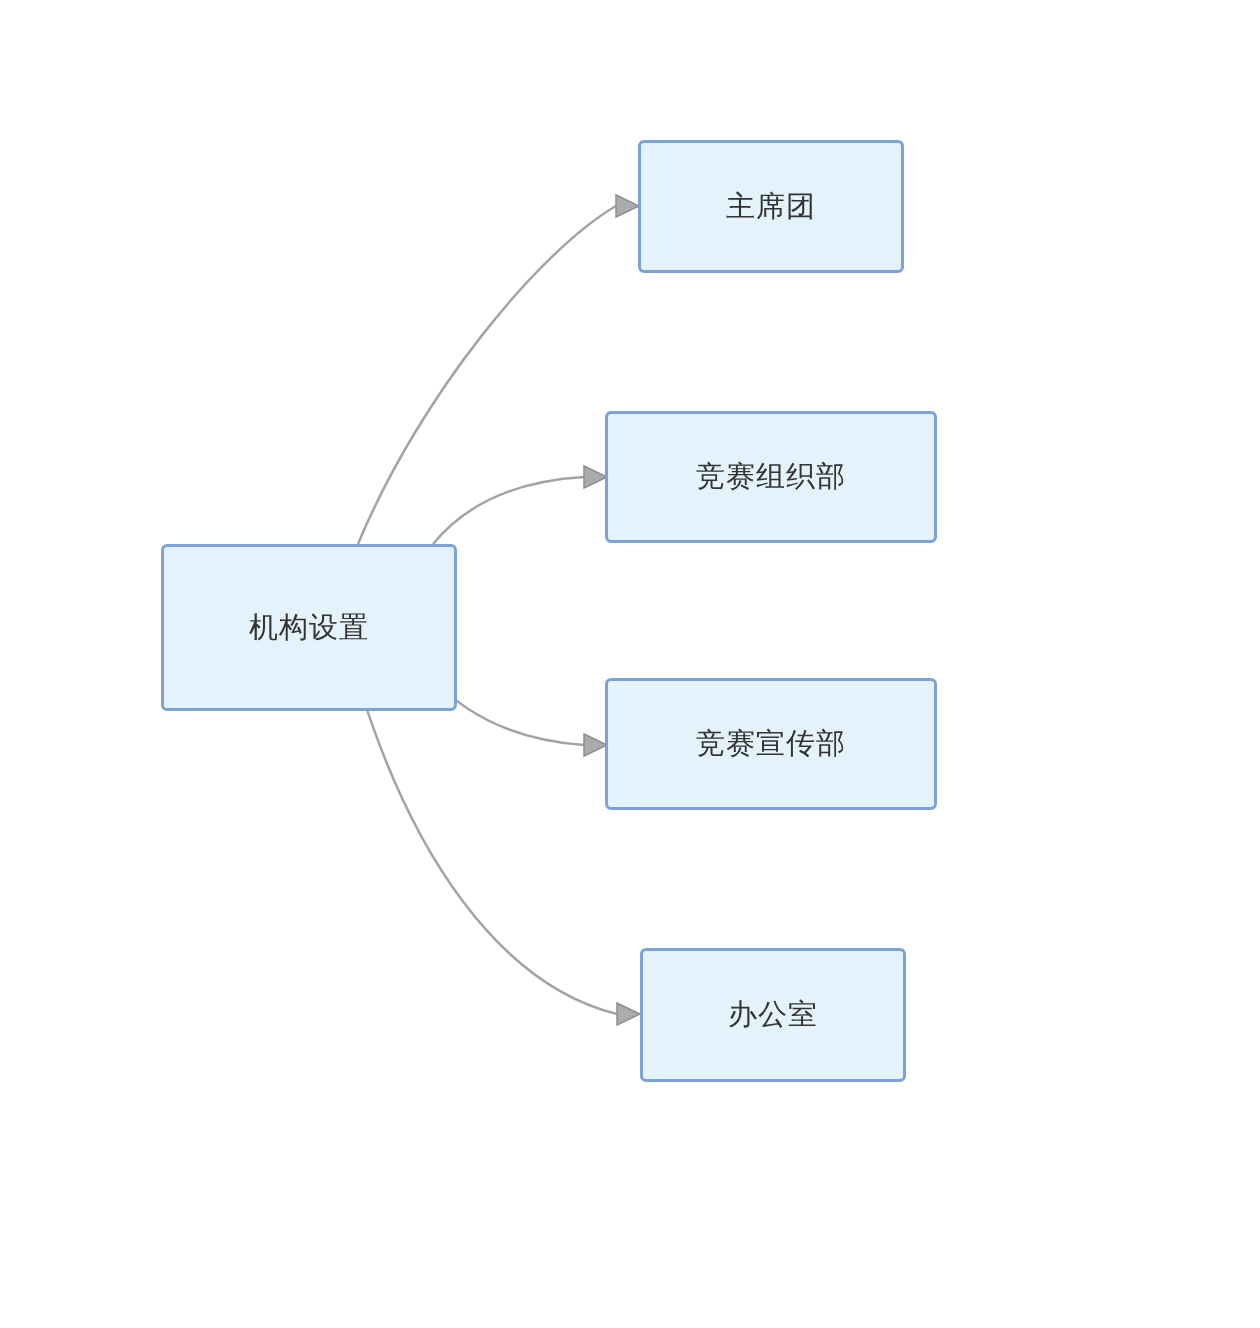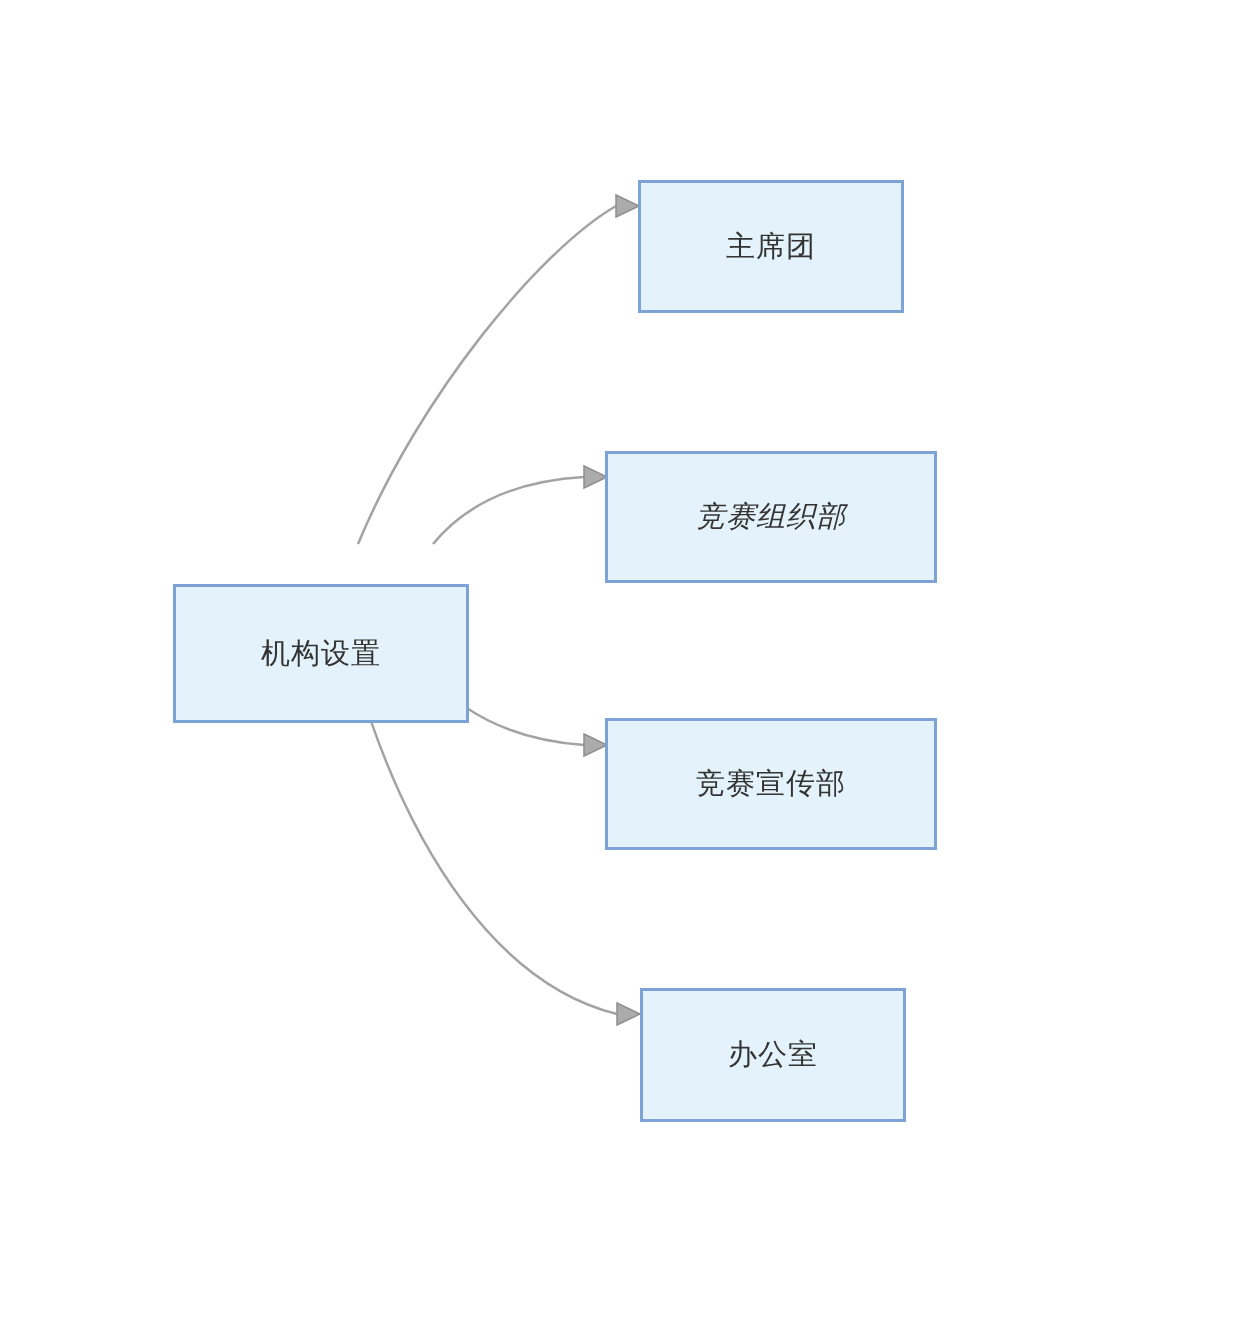--- a/index.html
+++ b/index.html
@@ -40,25 +40,24 @@
     fill: var(--arrow-fill);
     stroke: var(--arrow-stroke);
     stroke-width: 1.5;
     stroke-linejoin: miter;
   }
   .node {
     position: absolute;
     box-sizing: border-box;
     background: var(--node-fill);
     border: 3px solid var(--node-border);
-    border-radius: 0;
+    border-radius: 6px;
     display: flex;
     align-items: center;
     justify-content: center;
-    margin-top: 40px;
   }
   .node-label {
     font-size: 29px;
     letter-spacing: 1px;
     color: var(--text);
     white-space: nowrap;
   }
 </style>
 </head>
 <body>
@@ -77,29 +76,29 @@
     <g>
       <path class="edge" d="M 430 676 C 464 714 514 740 584 745"></path>
       <polygon class="arrow" points="584,734 607,745 584,756"></polygon>
     </g>
     <g>
       <path class="edge" d="M 357 678 C 410 855 500 985 617 1014"></path>
       <polygon class="arrow" points="617,1003 640,1014 617,1025"></polygon>
     </g>
   </svg>
 
-  <div class="node" style="left:173px; top:544px; width:296px; height:139px;">
+  <div class="node" style="left:161px; top:544px; width:296px; height:167px;">
     <span class="node-label">机构设置</span>
   </div>
 
   <div class="node" style="left:638px; top:140px; width:266px; height:133px;">
     <span class="node-label">主席团</span>
   </div>
 
-  <div class="node" style="left:605px; top:411px; width:332px; height:132px;font-style:italic;">
+  <div class="node" style="left:605px; top:411px; width:332px; height:132px;">
     <span class="node-label">竞赛组织部</span>
   </div>
 
   <div class="node" style="left:605px; top:678px; width:332px; height:132px;font-family:Liberation Serif, serif;">
     <span class="node-label">竞赛宣传部</span>
   </div>
 
   <div class="node" style="left:640px; top:948px; width:266px; height:134px;">
     <span class="node-label">办公室</span>
   </div>

